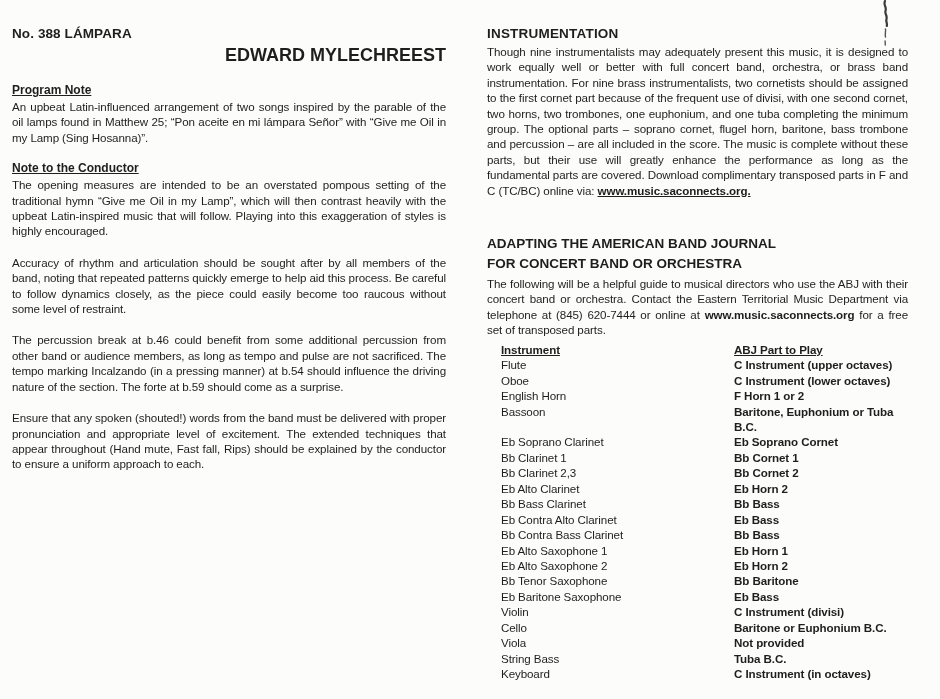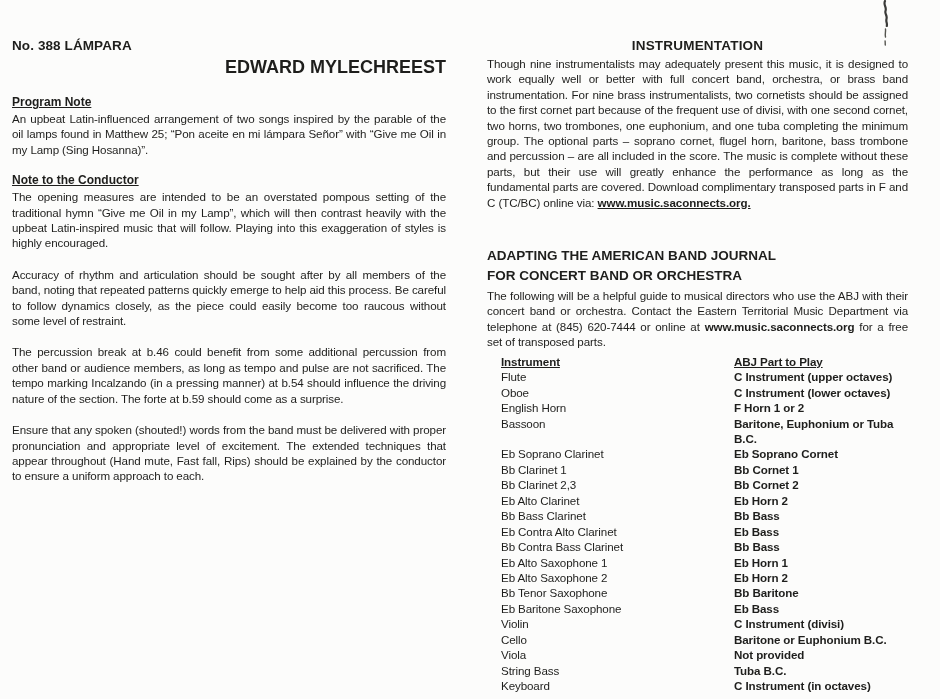--- a/index.html
+++ b/index.html
@@ -8,21 +8,21 @@
     background: #f2f2f0;
     font-family: "Liberation Sans", sans-serif;
   }
   .page {
     position: relative;
     width: 940px; height: 699px;
     background: #fcfcfb;
     color: #1e1e1c;
     overflow: hidden;
   }
-  .col { position: absolute; top: 38px; }
+  .col { position: absolute; top: 26px; }
   .col-left  { left: 12px;  width: 434px; }
   .col-right { left: 487px; width: 421px; }
 
   .doc-title {
     font-size: 13.5px; font-weight: bold;
     letter-spacing: 0.1px;
     margin: 0 0 4px 0;
   }
   .composer {
     font-size: 18px; font-weight: bold;
@@ -36,21 +36,20 @@
   }
   .body-text {
     font-size: 11.6px;
     line-height: 15.4px;
     letter-spacing: -0.1px;
     text-align: justify;
     margin: 0 0 16px 0;
   }
   .center-heading {
     font-size: 13.5px; font-weight: bold;
-    text-align: center;
     letter-spacing: 0.2px;
     margin: 0 0 3px 0;
   }
   .instr-body { margin-bottom: 36px; }
   .sub-heading {
     font-size: 13.5px; font-weight: bold;
     line-height: 19.5px;
     margin: 0 0 3px 0;
   }
   .adapt-body { margin-bottom: 4px; }

